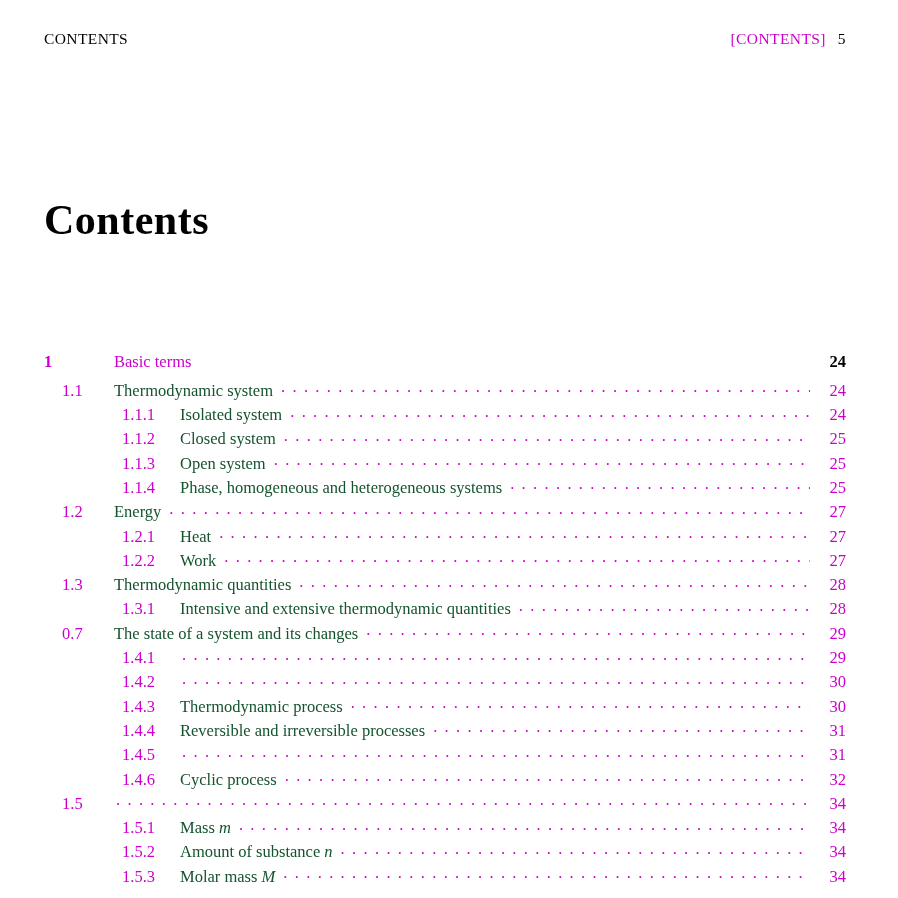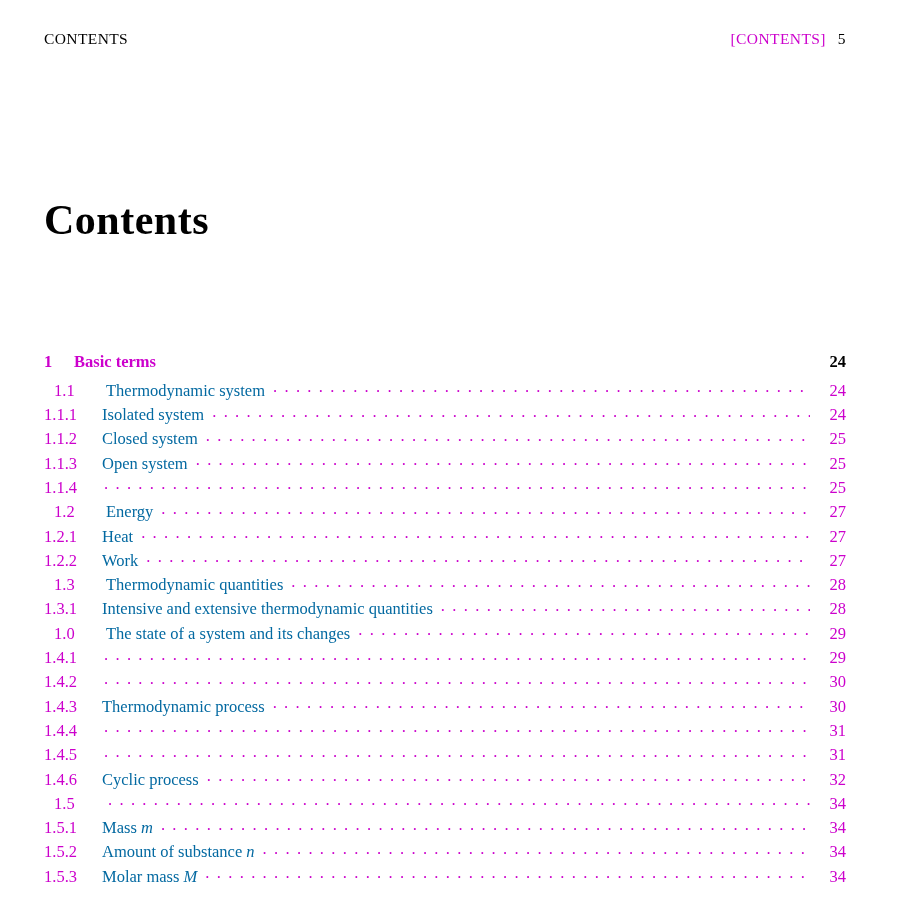--- a/index.html
+++ b/index.html
@@ -65,21 +65,21 @@
     white-space: nowrap;
     line-height: 1.0;
     height: 24.3px;
   }
   .toc-num {
     flex: 0 0 auto;
     color: #cc00cc;
   }
   .toc-text {
     flex: 0 0 auto;
-    color: #0369a1;
+    color: #14532d;
     padding-right: 6px;
   }
   .leader {
     flex: 1 1 auto;
     overflow: hidden;
     height: 1em;
     position: relative;
     margin: 0 2px;
   }
   .leader::before {
@@ -116,26 +116,27 @@
   }
   .lvl-chapter .toc-page {
     color: #000000;
     font-weight: bold;
   }
   .lvl-chapter .leader::before {
     content: "";
   }
   .lvl-section .toc-num {
     width: 52px;
-    margin-left: 10px;
+    margin-left: 18px;
   }
   .lvl-subsection .toc-num {
     width: 58px;
-  }
-  .lvl-chapter .toc-text { font-weight: bold; }
+    margin-left: 78px;
+  }
+  .lvl-chapter .toc-text { font-weight: normal; margin-left: 40px; }
   .math-i {
     font-style: italic;
     font-family: "Liberation Serif", serif;
   }
 </style>
 </head>
 <body>
 
 <div class="page">
 
@@ -175,20 +176,21 @@
         <span class="toc-page">25</span>
       </div>
       <div class="toc-row lvl-subsection">
         <span class="toc-num">1.1.3</span>
         <span class="toc-text">Open system</span>
         <span class="leader"></span>
         <span class="toc-page">25</span>
       </div>
       <div class="toc-row lvl-subsection">
         <span class="toc-num">1.1.4</span>
+        <span class="toc-text">Phase, homogeneous and heterogeneous systems</span>
         <span class="leader"></span>
         <span class="toc-page">25</span>
       </div>
       <div class="toc-row lvl-section">
         <span class="toc-num">1.2</span>
         <span class="toc-text">Energy</span>
         <span class="leader"></span>
         <span class="toc-page">27</span>
       </div>
       <div class="toc-row lvl-subsection">
@@ -209,21 +211,21 @@
         <span class="leader"></span>
         <span class="toc-page">28</span>
       </div>
       <div class="toc-row lvl-subsection">
         <span class="toc-num">1.3.1</span>
         <span class="toc-text">Intensive and extensive thermodynamic quantities</span>
         <span class="leader"></span>
         <span class="toc-page">28</span>
       </div>
       <div class="toc-row lvl-section">
-        <span class="toc-num">1.0</span>
+        <span class="toc-num">0.7</span>
         <span class="toc-text">The state of a system and its changes</span>
         <span class="leader"></span>
         <span class="toc-page">29</span>
       </div>
       <div class="toc-row lvl-subsection">
         <span class="toc-num">1.4.1</span>
         <span class="leader"></span>
         <span class="toc-page">29</span>
       </div>
       <div class="toc-row lvl-subsection">
@@ -232,20 +234,21 @@
         <span class="toc-page">30</span>
       </div>
       <div class="toc-row lvl-subsection">
         <span class="toc-num">1.4.3</span>
         <span class="toc-text">Thermodynamic process</span>
         <span class="leader"></span>
         <span class="toc-page">30</span>
       </div>
       <div class="toc-row lvl-subsection">
         <span class="toc-num">1.4.4</span>
+        <span class="toc-text">Reversible and irreversible processes</span>
         <span class="leader"></span>
         <span class="toc-page">31</span>
       </div>
       <div class="toc-row lvl-subsection">
         <span class="toc-num">1.4.5</span>
         <span class="leader"></span>
         <span class="toc-page">31</span>
       </div>
       <div class="toc-row lvl-subsection">
         <span class="toc-num">1.4.6</span>

